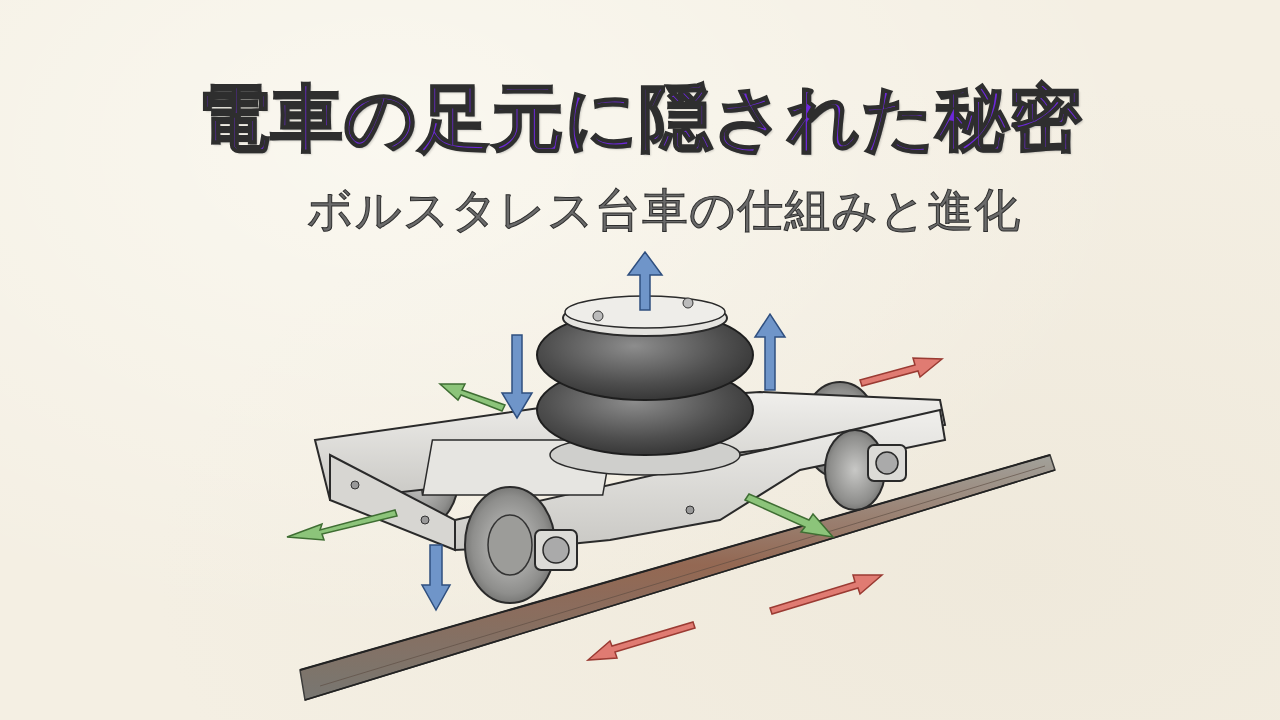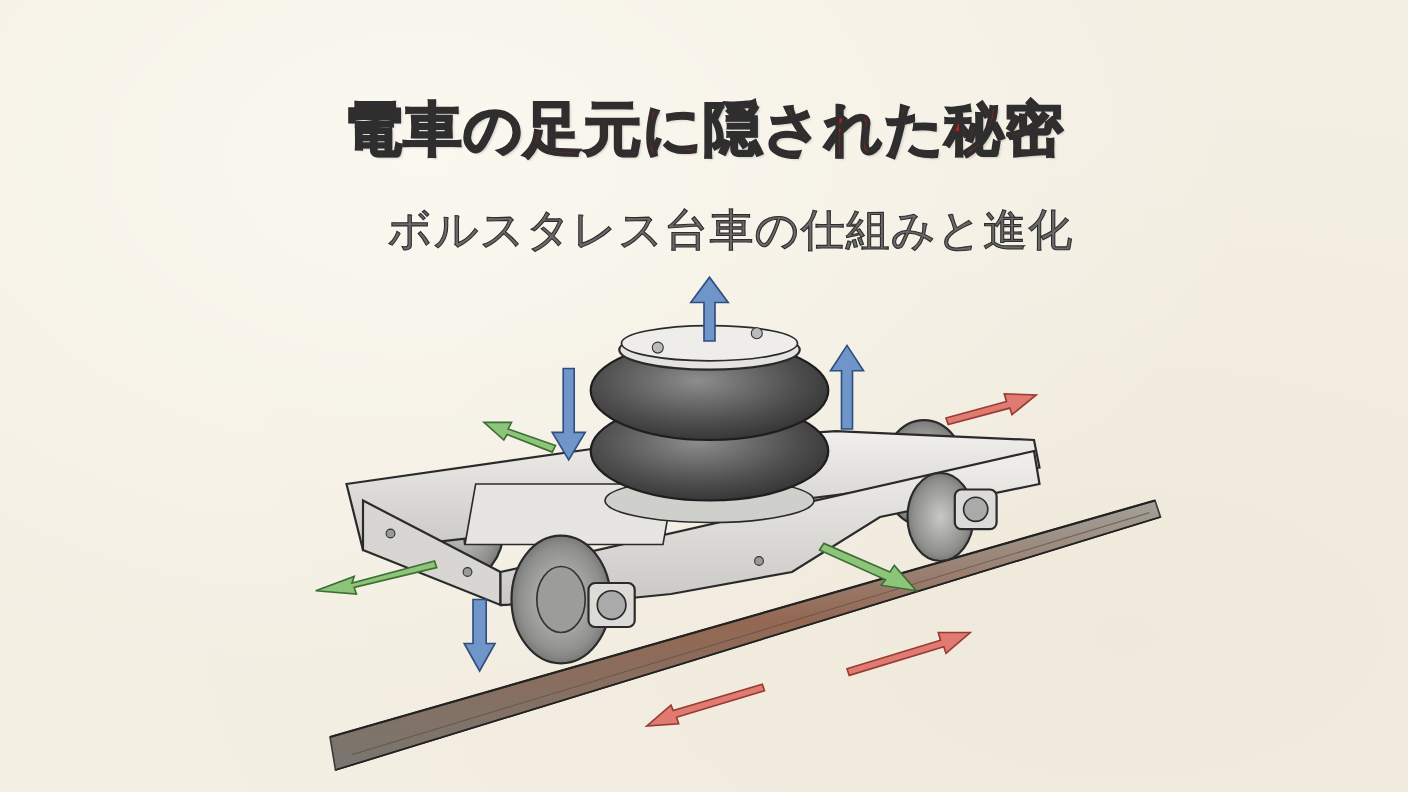--- a/index.html
+++ b/index.html
@@ -12,30 +12,30 @@
   .paper {
     position:absolute; inset:0;
     background:
       radial-gradient(ellipse at 30% 20%, rgba(255,255,250,0.55), rgba(255,255,250,0) 60%),
       radial-gradient(ellipse at 80% 80%, rgba(230,222,205,0.35), rgba(230,222,205,0) 60%),
       #f4efe3;
   }
   .title {
     position:absolute; left:0; right:0; top:72px;
     text-align:center;
-    font-size:53px; font-weight:bold; letter-spacing:1px;
-    color:#b91c1c;
+    font-size:72px; font-weight:bold; letter-spacing:1px;
+    color:#6d28d9;
     -webkit-text-stroke:2px #2e2e2e;
     text-shadow: 1px 1px 0 #999, 2px 2px 2px rgba(0,0,0,0.15);
     line-height:92px;
   }
   .subtitle {
     position:absolute; left:0; right:0; top:180px;
     text-align:center;
-    font-size:40px; font-weight:normal; letter-spacing:1px;
+    font-size:46px; font-weight:normal; letter-spacing:1px;
     color:#6a6a6a;
     -webkit-text-stroke:1px #2e2e2e;
     line-height:60px;
     padding-left:48px;
   }
   .illustration {
     position:absolute; left:270px; top:240px; width:820px; height:480px;
   }
 </style>
 </head>

